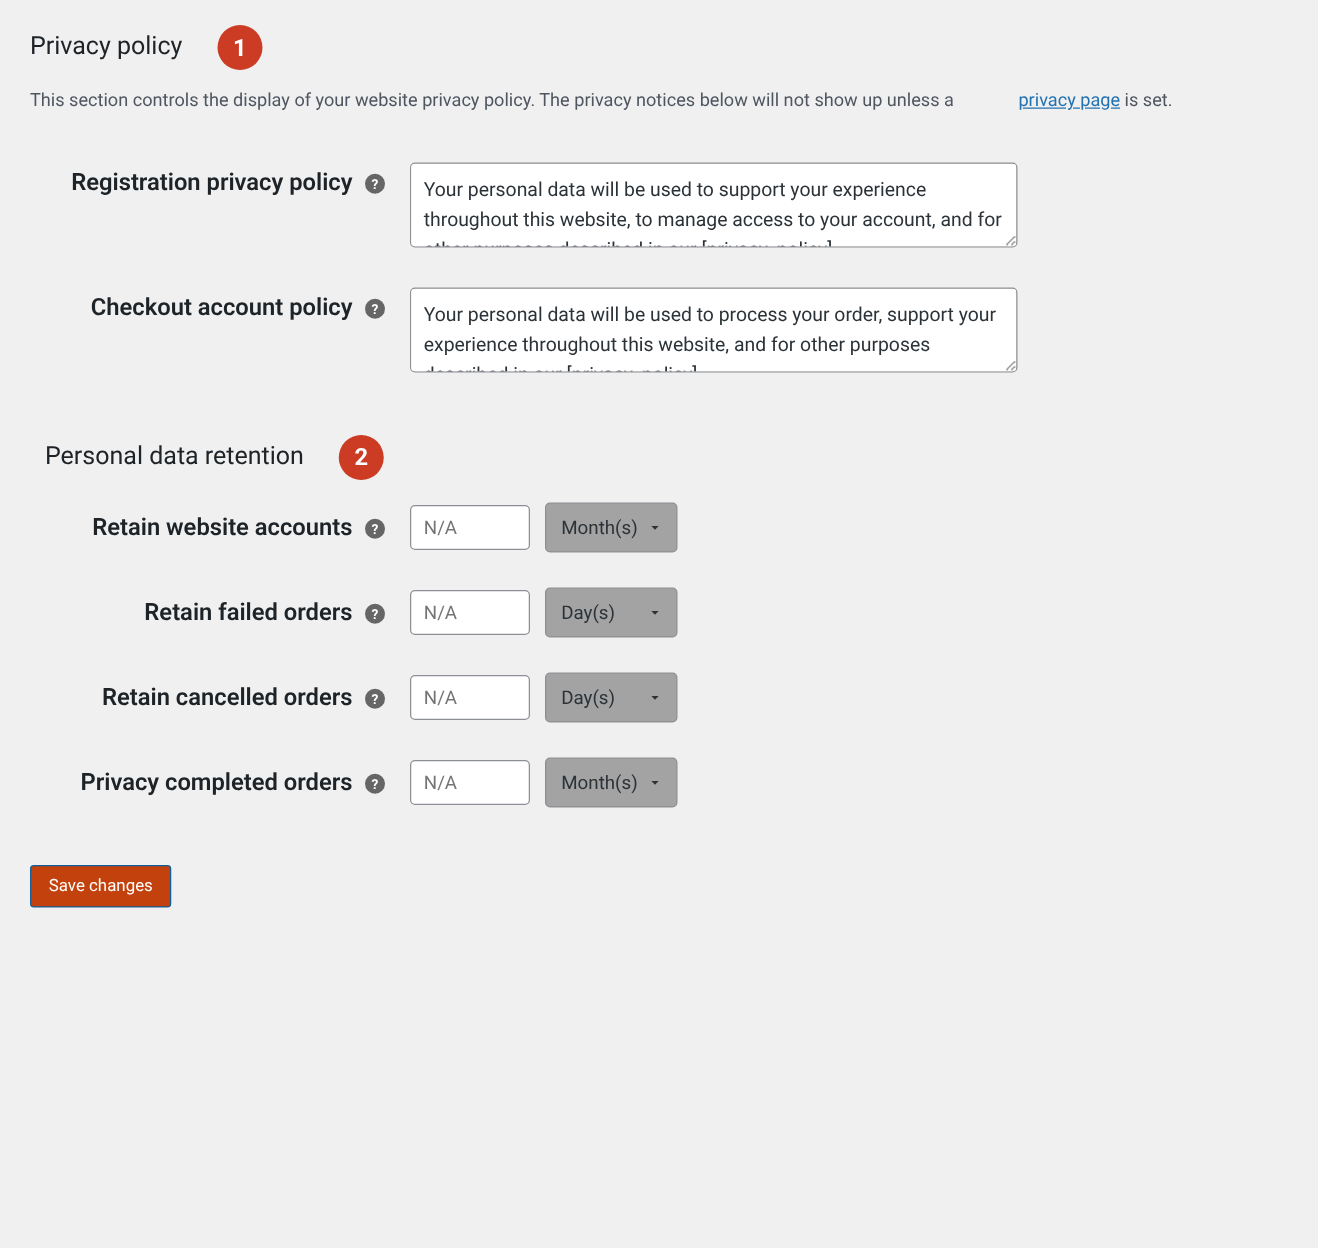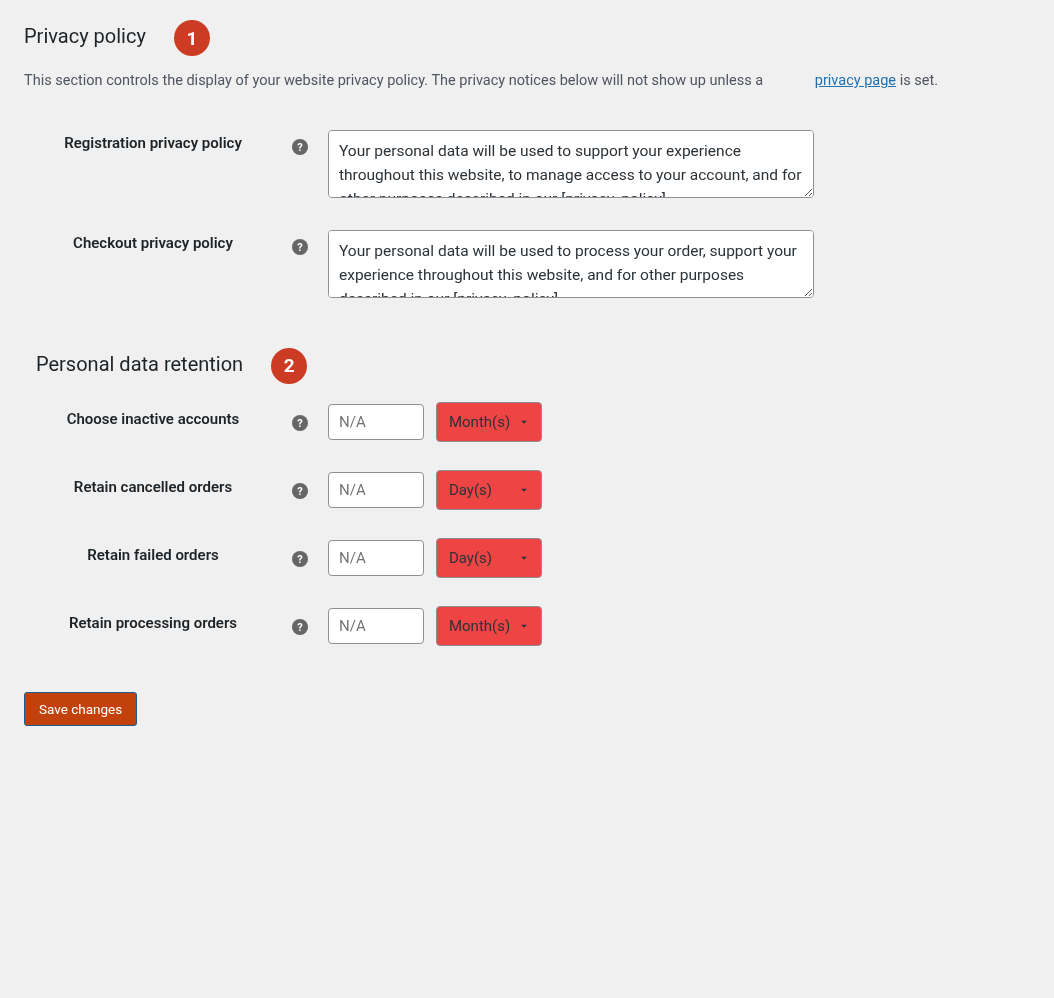--- a/index.html
+++ b/index.html
@@ -44,26 +44,26 @@
     a.inline-link {
       color: #2271b1;
       text-decoration: underline;
       padding-left: 48px;
     }
     table.form-table {
       width: 100%;
       border-collapse: collapse;
     }
     table.form-table th {
-      text-align: center;
+      text-align: right;
       vertical-align: top;
       width: 258px;
       padding: 18px 10px 18px 0;
       font-weight: 600;
-      font-size: 15px;
+      font-size: 19px;
       color: #1d2327;
     }
     table.form-table td.help-col {
       width: 36px;
       vertical-align: top;
       padding: 20px 0 0 0;
     }
     table.form-table td.field-col {
       vertical-align: top;
       padding: 14px 0;
@@ -109,21 +109,21 @@
       vertical-align: middle;
     }
     .select-wrap {
       display: inline-flex;
       align-items: center;
       width: 106px;
       height: 40px;
       padding: 0 10px 0 12px;
       border: 1px solid #8c8f94;
       border-radius: 4px;
-      background: #ef4444;
+      background: #a3a3a3;
       margin-left: 8px;
       box-sizing: border-box;
       vertical-align: middle;
       cursor: pointer;
       justify-content: space-between;
     }
     .select-wrap .sel-label {
       font-size: 15px;
       color: #2c3338;
     }
@@ -163,80 +163,80 @@
         <tr>
       <th>Registration privacy policy</th>
       <td class="help-col">
         <span class="help-tip">?</span>
       </td>
       <td class="field-col">
         <textarea class="policy-text" style="">Your personal data will be used to support your experience throughout this website, to manage access to your account, and for other purposes described in our [privacy_policy].</textarea>
       </td>
     </tr>
     <tr>
-      <th>Checkout privacy policy</th>
+      <th>Checkout account policy</th>
       <td class="help-col">
         <span class="help-tip">?</span>
       </td>
       <td class="field-col">
         <textarea class="policy-text" style="">Your personal data will be used to process your order, support your experience throughout this website, and for other purposes described in our [privacy_policy].</textarea>
       </td>
     </tr>
   </tbody>
     </table>
 
   
   <div class="section-header">
     <h2 class="section-title">Personal data retention</h2>
     <span class="annot">2</span>
   </div>
 
   <table class="form-table retain-table">
     <tbody>
         <tr>
-      <th>Choose inactive accounts</th>
+      <th>Retain website accounts</th>
       <td class="help-col"><span class="help-tip">?</span></td>
       <td class="field-col">
         <input class="retain-num" type="text" placeholder="N/A" style="">
         <span class="select-wrap">
           <span class="sel-label">Month(s)</span>
           <svg width="14" height="14" viewBox="0 0 24 24">
                 <path d="M7 10l5 5 5-5z"></path>
               </svg>
         </span>
       </td>
     </tr>
     <tr>
+      <th>Retain failed orders</th>
+      <td class="help-col"><span class="help-tip">?</span></td>
+      <td class="field-col">
+        <input class="retain-num" type="text" placeholder="N/A" style="">
+        <span class="select-wrap">
+          <span class="sel-label">Day(s)</span>
+          <svg width="14" height="14" viewBox="0 0 24 24">
+                <path d="M7 10l5 5 5-5z"></path>
+              </svg>
+        </span>
+      </td>
+    </tr>
+    <tr>
       <th>Retain cancelled orders</th>
       <td class="help-col"><span class="help-tip">?</span></td>
       <td class="field-col">
         <input class="retain-num" type="text" placeholder="N/A" style="">
         <span class="select-wrap">
           <span class="sel-label">Day(s)</span>
           <svg width="14" height="14" viewBox="0 0 24 24">
                 <path d="M7 10l5 5 5-5z"></path>
               </svg>
         </span>
       </td>
     </tr>
     <tr>
-      <th>Retain failed orders</th>
-      <td class="help-col"><span class="help-tip">?</span></td>
-      <td class="field-col">
-        <input class="retain-num" type="text" placeholder="N/A" style="">
-        <span class="select-wrap">
-          <span class="sel-label">Day(s)</span>
-          <svg width="14" height="14" viewBox="0 0 24 24">
-                <path d="M7 10l5 5 5-5z"></path>
-              </svg>
-        </span>
-      </td>
-    </tr>
-    <tr>
-      <th>Retain processing orders</th>
+      <th>Privacy completed orders</th>
       <td class="help-col"><span class="help-tip">?</span></td>
       <td class="field-col">
         <input class="retain-num" type="text" placeholder="N/A" style="">
         <span class="select-wrap">
           <span class="sel-label">Month(s)</span>
           <svg width="14" height="14" viewBox="0 0 24 24">
                 <path d="M7 10l5 5 5-5z"></path>
               </svg>
         </span>
       </td>

